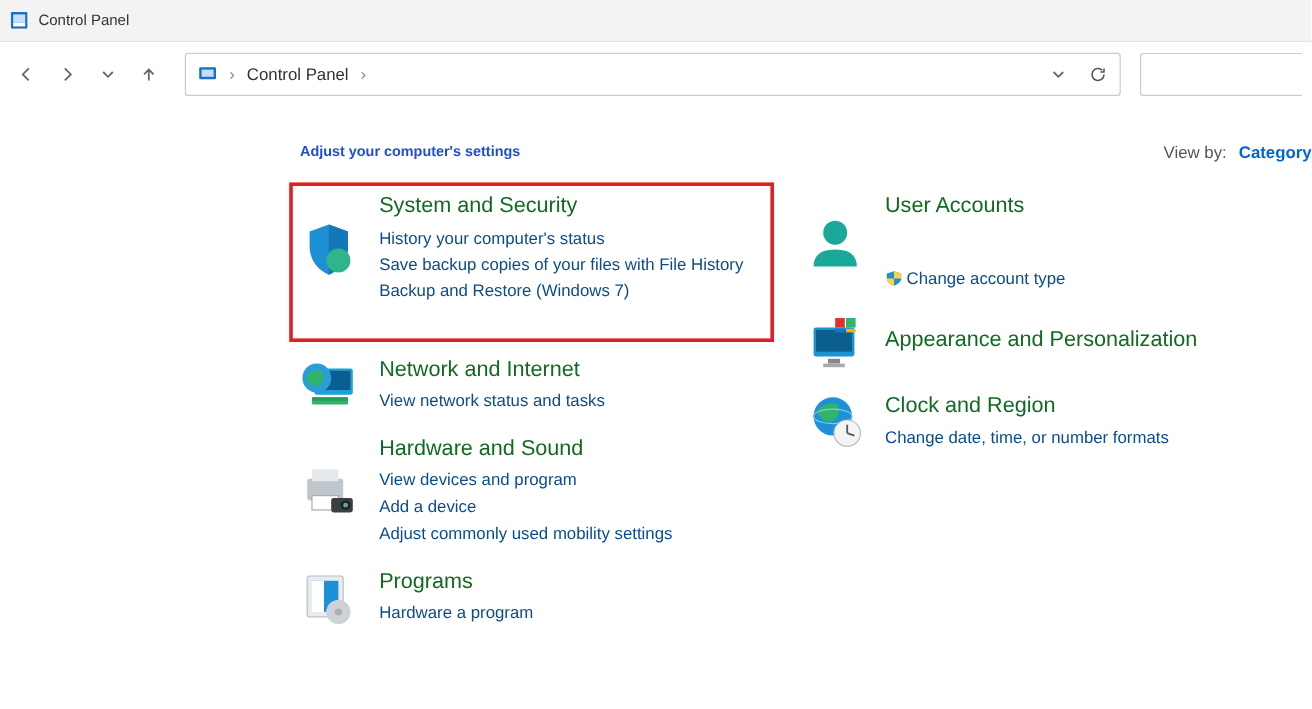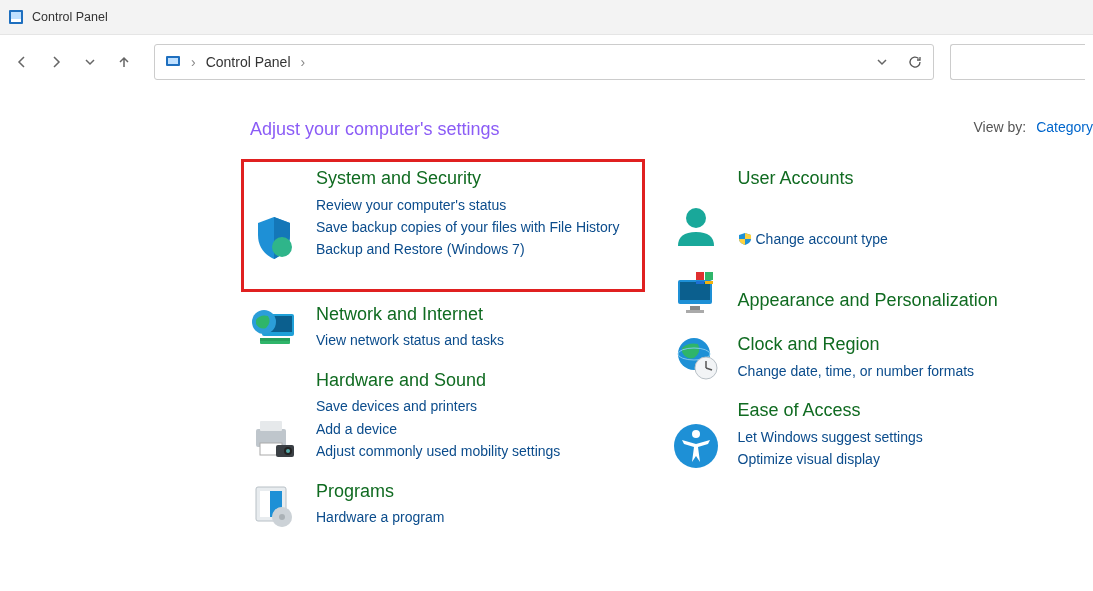--- a/index.html
+++ b/index.html
@@ -12,28 +12,28 @@
   
   .toolbar { height: 54px; display: flex; align-items: center; padding: 0 8px; gap: 6px; }
   .nav-btn { width: 28px; height: 28px; display: flex; align-items: center; justify-content: center; color: #666; border-radius: 4px; }
   .address-bar { flex: 0 0 780px; height: 36px; border: 1px solid #ccc; border-radius: 3px; display: flex; align-items: center; padding: 0 10px; font-size: 14px; color: #333; gap: 10px; margin-left: 10px; }
   .address-bar .crumb { display:flex; align-items:center; gap:10px; }
   .address-bar .spacer { flex:1; }
   .search-box { flex: 1; height: 36px; border: 1px solid #ccc; border-right:none; border-radius: 3px 0 0 3px; margin-left: 10px; }
 
   
   .content { padding: 30px 40px 0 250px; position: relative; }
-  .page-heading { font-size: 18px; color: #8b5cf6; font-weight: 400; margin-bottom: 28px; }
+  .page-heading { font-size: 12px; color: #1d4ed8; font-weight: 700; margin-bottom: 28px; }
   .view-by { position: absolute; right: 0; top: 30px; font-size: 14px; color: #555; display:flex; gap:10px;text-align:center; }
-  .view-by a { color: #0066cc; text-decoration: none; }
+  .view-by a { color: #0066cc; text-decoration: none; font-weight: bold; }
 
   .columns { display: flex; gap: 40px; }
   .col { flex: 1; }
 
-  .category { display: flex; align-items: flex-end; gap: 18px; margin-bottom: 18px; position: relative; }
+  .category { display: flex; align-items: center; gap: 18px; margin-bottom: 18px; position: relative; }
   .cat-icon { width: 48px; height: 48px; flex: 0 0 48px; display:flex; align-items:center; justify-content:center; }
   .cat-body { flex: 1; }
   .cat-title { font-size: 18px; color: #106b21; font-weight: 400; line-height: 1.2; margin-bottom: 4px; }
   .cat-link { font-size: 14px; color: #0b4c8c; line-height: 1.6; cursor: pointer; display:block; }
 
   .highlight-box { border: 3px solid #e02020; padding: 6px 10px 10px 6px; margin: -9px -13px 12px -9px; }
 
   svg { display:block; }
 </style>
 </head>
@@ -115,21 +115,21 @@
           <div class="cat-icon">
             <svg width="48" height="48" viewBox="0 0 48 48">
               <path d="M24 4 L40 10 V22 C40 34 33 42 24 46 C15 42 8 34 8 22 V10 Z" fill="#1e90d6"></path>
               <path d="M24 4 L40 10 V22 C40 34 33 42 24 46 V4 Z" fill="#1477b8"></path>
               <circle cx="32" cy="34" r="10" fill="#2fb58a"></circle>
               <circle cx="32" cy="34" r="10" fill="url(#g1)" opacity="0.4"></circle>
             </svg>
           </div>
           <div class="cat-body">
             <div class="cat-title">System and Security</div>
-            <span class="cat-link">Review your computer's status</span>
+            <span class="cat-link">History your computer's status</span>
             <span class="cat-link">Save backup copies of your files with File History</span>
             <span class="cat-link">Backup and Restore (Windows 7)</span>
           </div>
         </div>
       </div>
 
       <div class="category">
         <div class="cat-icon">
           <svg width="48" height="48" viewBox="0 0 48 48">
             <rect x="12" y="10" width="32" height="22" rx="2" fill="#1fa0d8"></rect>
@@ -152,21 +152,21 @@
             <rect x="6" y="14" width="30" height="18" rx="2" fill="#bfc6cc"></rect>
             <rect x="10" y="6" width="22" height="10" rx="1" fill="#e6e9eb"></rect>
             <rect x="10" y="28" width="22" height="12" fill="#fff" stroke="#aaa"></rect>
             <rect x="26" y="30" width="18" height="12" rx="2" fill="#3a3f44"></rect>
             <circle cx="38" cy="36" r="4" fill="#222"></circle>
               <circle cx="38" cy="36" r="2" fill="#5aa"></circle>
           </svg>
         </div>
         <div class="cat-body">
           <div class="cat-title">Hardware and Sound</div>
-          <span class="cat-link">Save devices and printers</span>
+          <span class="cat-link">View devices and program</span>
           <span class="cat-link">Add a device</span>
           <span class="cat-link">Adjust commonly used mobility settings</span>
         </div>
       </div>
 
       <div class="category">
         <div class="cat-icon">
           <svg width="48" height="48" viewBox="0 0 48 48">
             <rect x="6" y="6" width="30" height="34" rx="2" fill="#e8ecef" stroke="#b8c0c6"></rect>
             <rect x="10" y="10" width="22" height="26" fill="#1e90d6"></rect>
@@ -236,30 +236,16 @@
             <line x1="34" y1="34" x2="34" y2="27" stroke="#555" stroke-width="1.5"></line>
             <line x1="34" y1="34" x2="40" y2="36" stroke="#555" stroke-width="1.5"></line>
           </svg>
         </div>
         <div class="cat-body">
           <div class="cat-title">Clock and Region</div>
           <span class="cat-link">Change date, time, or number formats</span>
         </div>
       </div>
 
-      <div class="category">
-        <div class="cat-icon">
-          <svg width="48" height="48" viewBox="0 0 48 48">
-            <circle cx="24" cy="24" r="22" fill="#1e90d6"></circle>
-            <circle cx="24" cy="12" r="4" fill="#fff"></circle>
-            <path d="M10 18 L24 22 L38 18 L36 22 L26 25 L28 40 L24 34 L20 40 L22 25 L12 22 Z" fill="#fff"></path>
-          </svg>
-        </div>
-        <div class="cat-body">
-          <div class="cat-title">Ease of Access</div>
-          <span class="cat-link">Let Windows suggest settings</span>
-          <span class="cat-link">Optimize visual display</span>
-        </div>
-      </div>
 
     </div>
   </div>
 </div>
 
 </body></html>

